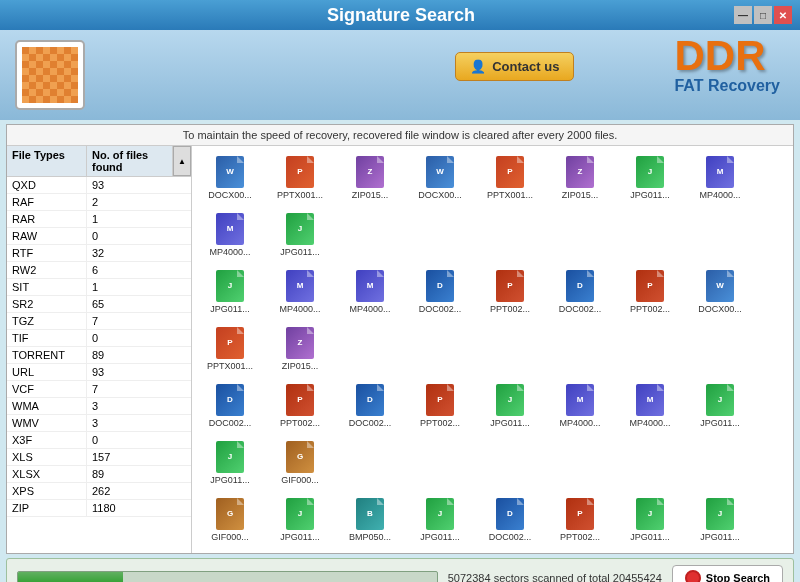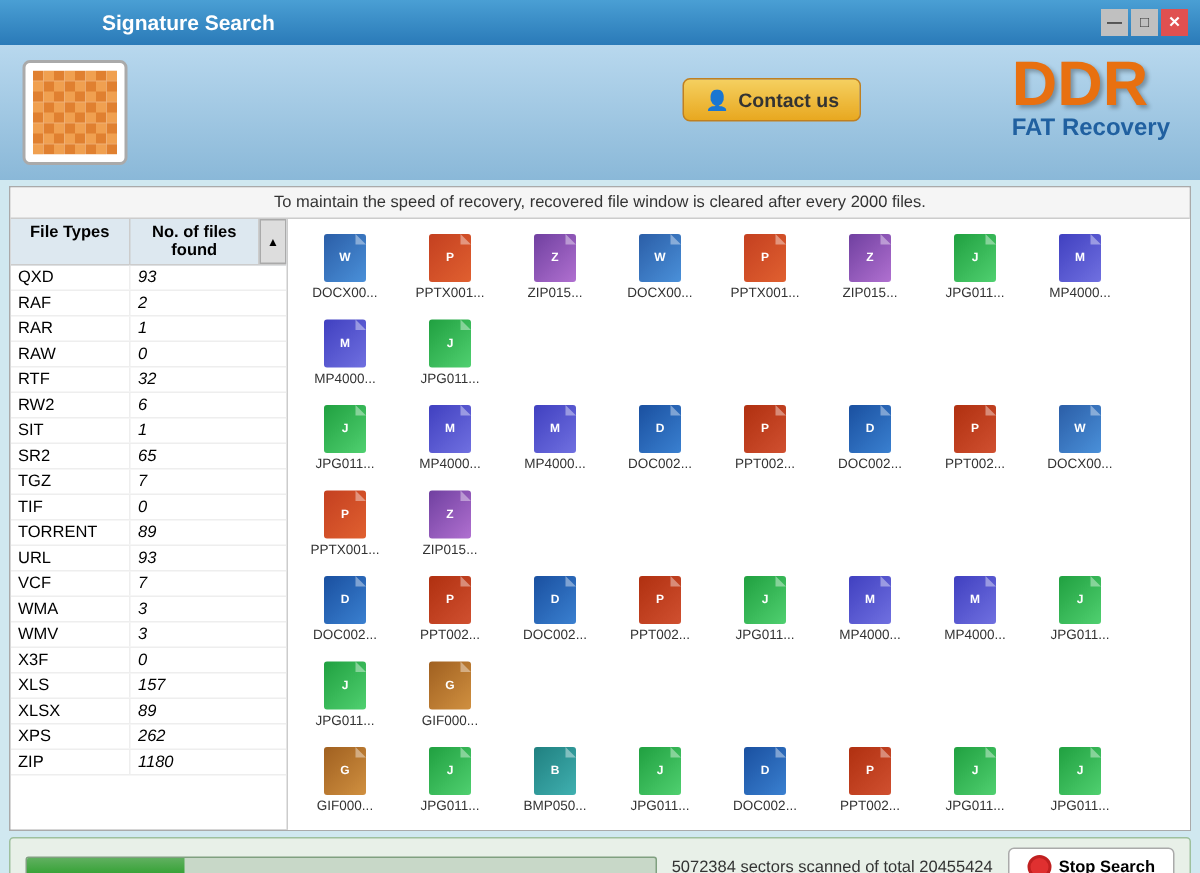--- a/index.html
+++ b/index.html
@@ -17,22 +17,22 @@
       background: linear-gradient(to bottom, #4a9fd4, #2a7ab8);
       height: 30px;
       display: flex;
       align-items: center;
       justify-content: space-between;
       padding: 0 8px;
       color: white;
     }
     .title-bar-title {
       flex: 1;
-      text-align: left;
-      font-size: 14px;
+      text-align: center;
+      font-size: 18px;
       font-weight: bold;
       color: white;
     }
     .title-bar-controls {
       display: flex;
       gap: 2px;
     }
     .title-bar-btn {
       width: 18px;
       height: 18px;
@@ -139,21 +139,20 @@
     .file-types-header {
       display: flex;
       background: #dde8f0;
       border-bottom: 1px solid #ccc;
       font-weight: bold;
       font-size: 11px;
     }
     .col-header {
       padding: 3px 5px;
       border-right: 1px solid #ccc;
-      text-align: center;
     }
     .col-header:first-child { width: 80px; }
     .col-header:nth-child(2) { flex: 1; }
     .scroll-btn-up {
       width: 18px;
       background: #ddd;
       border: 1px solid #aaa;
       cursor: pointer;
       display: flex;
       align-items: center;
@@ -171,21 +170,20 @@
       font-size: 11px;
     }
     .ft-name {
       width: 80px;
       padding: 2px 5px;
       border-right: 1px solid #eee;
     }
     .ft-count {
       flex: 1;
       padding: 2px 5px;
-      font-style: italic;
     }
 
     
     .file-grid-panel {
       flex: 1;
       background: white;
       overflow-y: auto;
       overflow-x: hidden;
       padding: 4px;
       display: flex;

